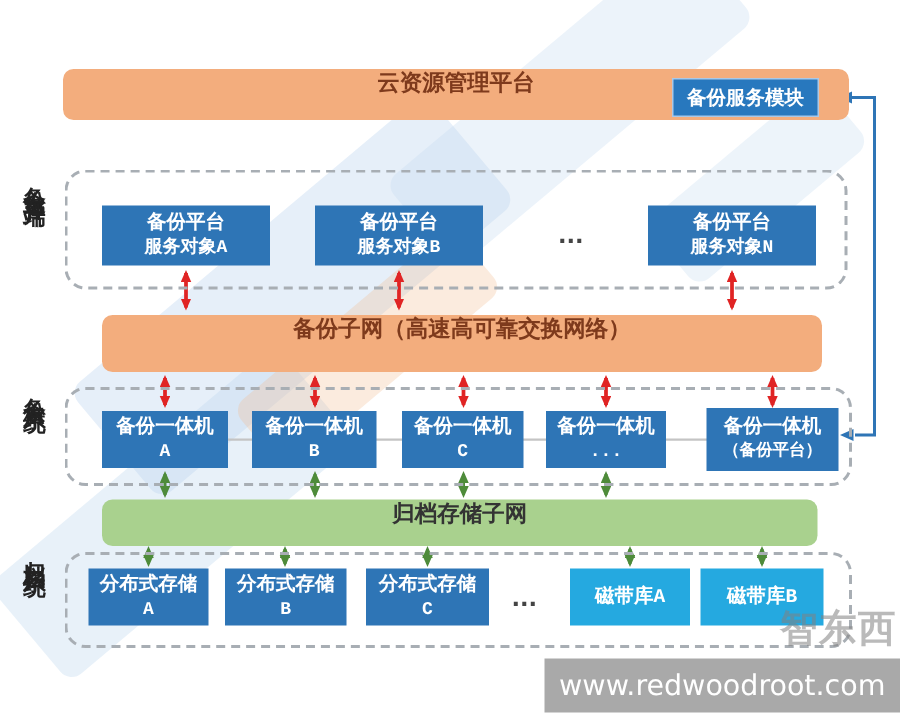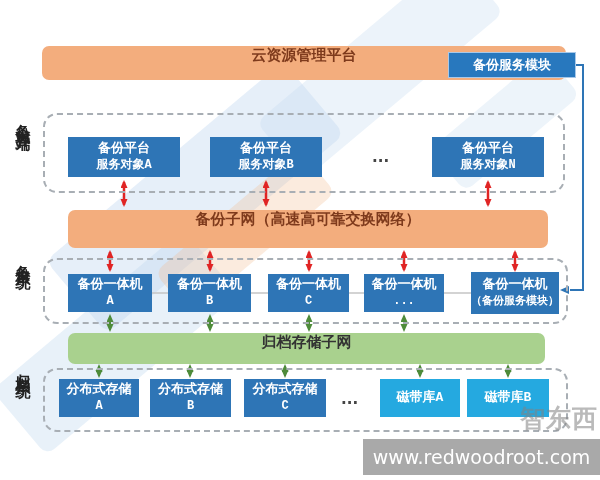--- a/index.html
+++ b/index.html
@@ -94,21 +94,21 @@
 
     <polyline points="566,65 583,65 583,290 570,290" fill="none" stroke="#2E75B6" stroke-width="2"></polyline>
     <polygon points="559,65 568,61 568,69" fill="#2E75B6"></polygon>
     <polygon points="560,290 569,286 569,294" fill="#2E75B6"></polygon>
   </svg>
 
 
   <div class="bar orange" style="left:42px;top:46px;width:524px;height:34px;">
     <span>云资源管理平台</span>
   </div>
-  <div class="module" style="left:448px;top:52px;width:128px;height:26px;">
+  <div class="module" style="left:448px;top:52px;width:98px;height:26px;">
     <span>备份服务模块</span>
   </div>
 
   <div class="side-label" style="left:13px;top:112px;">备份客户端</div>
   <div class="side-label" style="left:13px;top:253px;">备份系统</div>
   <div class="side-label" style="left:13px;top:362px;">归档系统</div>
 
   <div class="group" style="left:43px;top:113px;width:522px;height:80px;"></div>
   <div class="box" style="left:68px;top:137px;width:112px;height:40px;">
     <span>备份平台</span>
@@ -140,21 +140,21 @@
   <div class="box" style="left:268px;top:274px;width:81px;height:38px;">
     <span>备份一体机</span>
     <span class="sub">C</span>
   </div>
   <div class="box" style="left:364px;top:274px;width:80px;height:38px;">
     <span>备份一体机</span>
     <span class="sub">...</span>
   </div>
   <div class="box" style="left:471px;top:272px;width:88px;height:42px;">
     <span>备份一体机</span>
-    <span class="sub-sm">（备份服务模块）</span>
+    <span class="sub-sm">（备份平台）</span>
   </div>
 
   <div class="bar green" style="left:68px;top:333px;width:477px;height:31px;">
     <span>归档存储子网</span>
   </div>
 
   <div class="group" style="left:43px;top:368px;width:525px;height:64px;"></div>
   <div class="box" style="left:59px;top:379px;width:80px;height:38px;">
     <span>分布式存储</span>
     <span class="sub">A</span>

